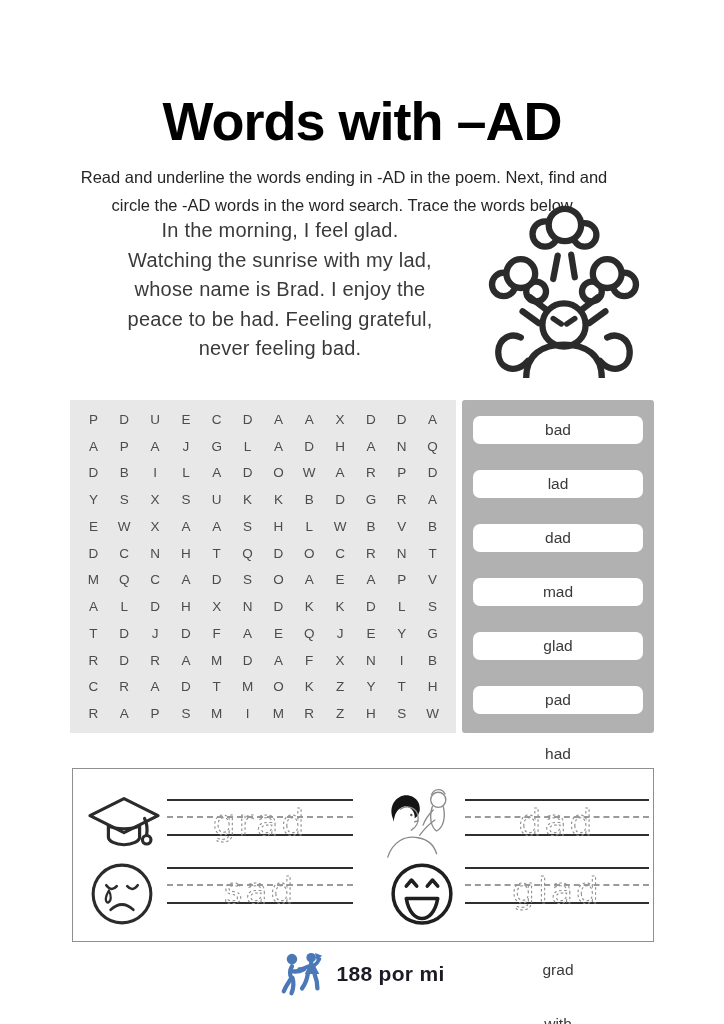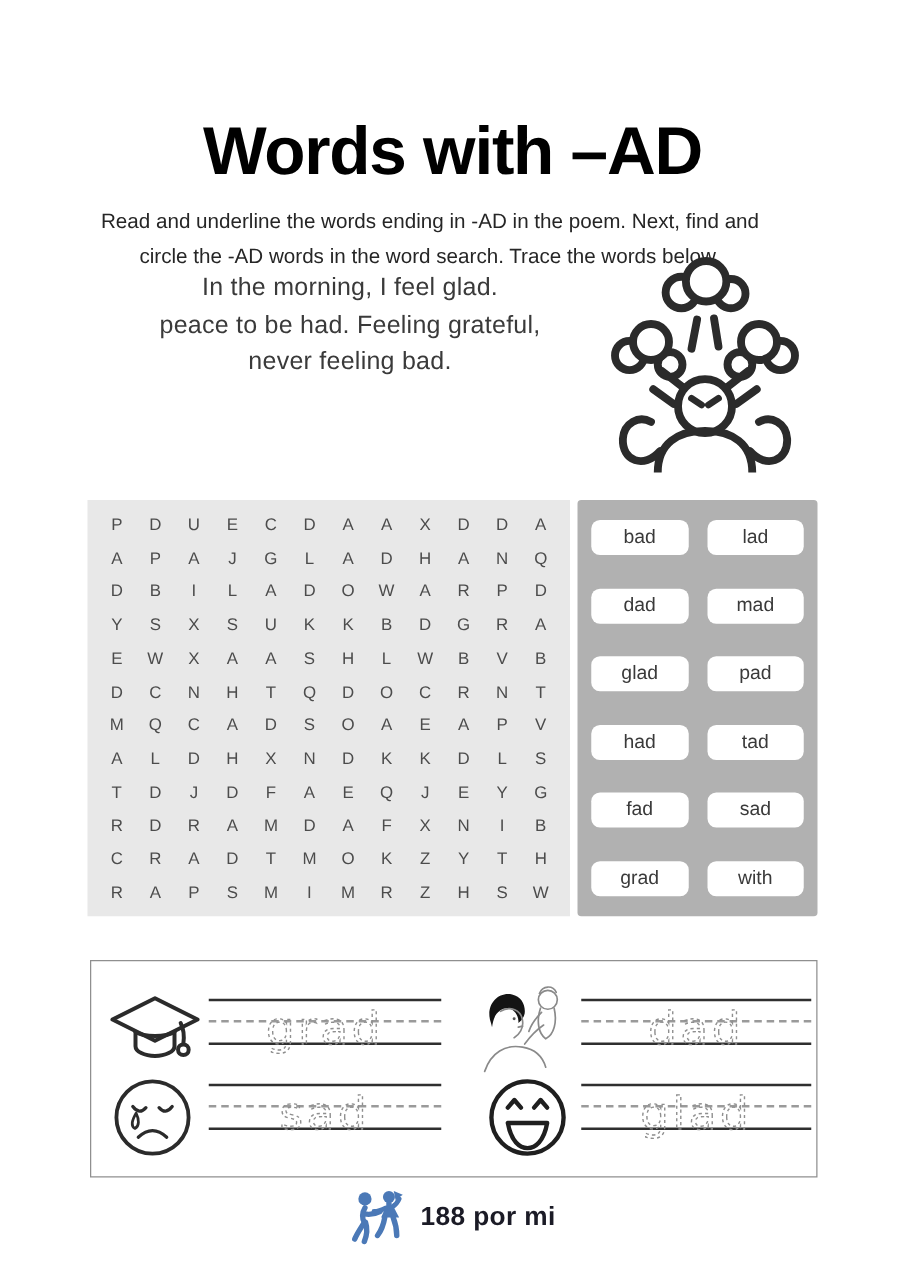--- a/index.html
+++ b/index.html
@@ -20,21 +20,21 @@
   
   .ws-grid{position:absolute;top:400px;left:70px;width:386px;height:333px;
            background:#e8e8e8;display:grid;grid-template-columns:repeat(12,1fr);
            grid-auto-rows:1fr;align-items:center;justify-items:center;
            padding:6px 8px;box-sizing:border-box;}
   .ws-letter{font-size:13.5px;font-weight:500;color:#4c4c4c;}
 
   
   .word-bank{position:absolute;top:400px;left:462px;width:192px;height:333px;
              background:#b1b1b1;border-radius:3px;display:grid;
-             grid-template-columns:1fr 1fr;column-gap:15px;row-gap:26px;
+             grid-template-columns:1fr;column-gap:15px;row-gap:26px;
              padding:16px 11px;box-sizing:border-box;}
   .word-pill{background:#fff;border-radius:7px;height:28px;display:flex;
              align-items:center;justify-content:center;font-size:15.5px;color:#3a3a3a;}
 
   
   .trace-box{position:absolute;top:768px;left:72px;width:582px;height:174px;
              border:1.5px solid #8f8f8f;box-sizing:border-box;background:#fff;}
   .trace-icon{position:absolute;}
   .trace-lines{position:absolute;height:37px;}
   .trace-lines .ln{position:absolute;left:0;right:0;}
@@ -56,20 +56,22 @@
 <body>
 
 <div class="page">
 
   <div class="title">Words with –AD</div>
 
   <div class="instructions">Read and underline the words ending in -AD in the poem. Next, find and circle the -AD words in the word search. Trace the words below.</div>
 
   <div class="poem">
     <div>In the morning, I feel glad.</div>
+    <div>Watching the sunrise with my lad,</div>
+    <div>whose name is Brad. I enjoy the</div>
     <div>peace to be had. Feeling grateful,</div>
     <div>never feeling bad.</div>
   </div>
 
   <svg class="angry-illustration" viewBox="0 0 200 200">
     <g fill="#fff" stroke="#2b2b2b" stroke-width="7" stroke-linecap="round" stroke-linejoin="round">
       <circle cx="79" cy="40" r="14"></circle>
         <circle cx="123" cy="41" r="13"></circle>
         <circle cx="101" cy="30" r="18"></circle>
       <circle cx="33" cy="96" r="13"></circle>

